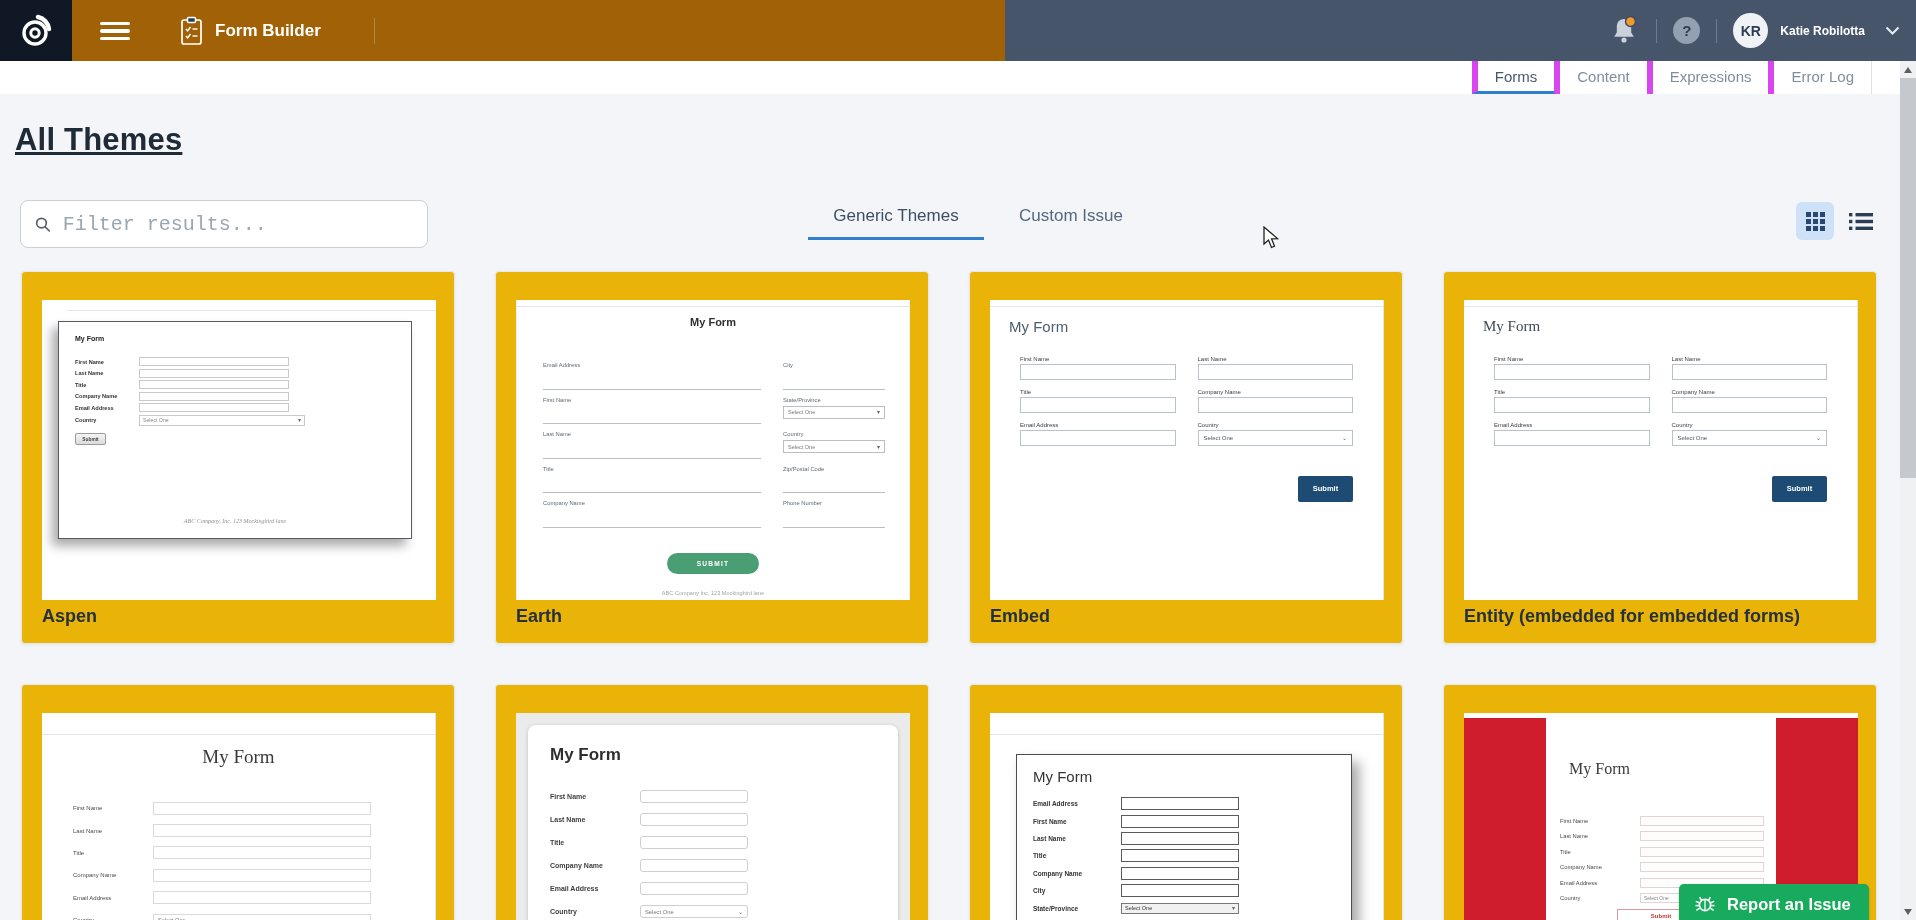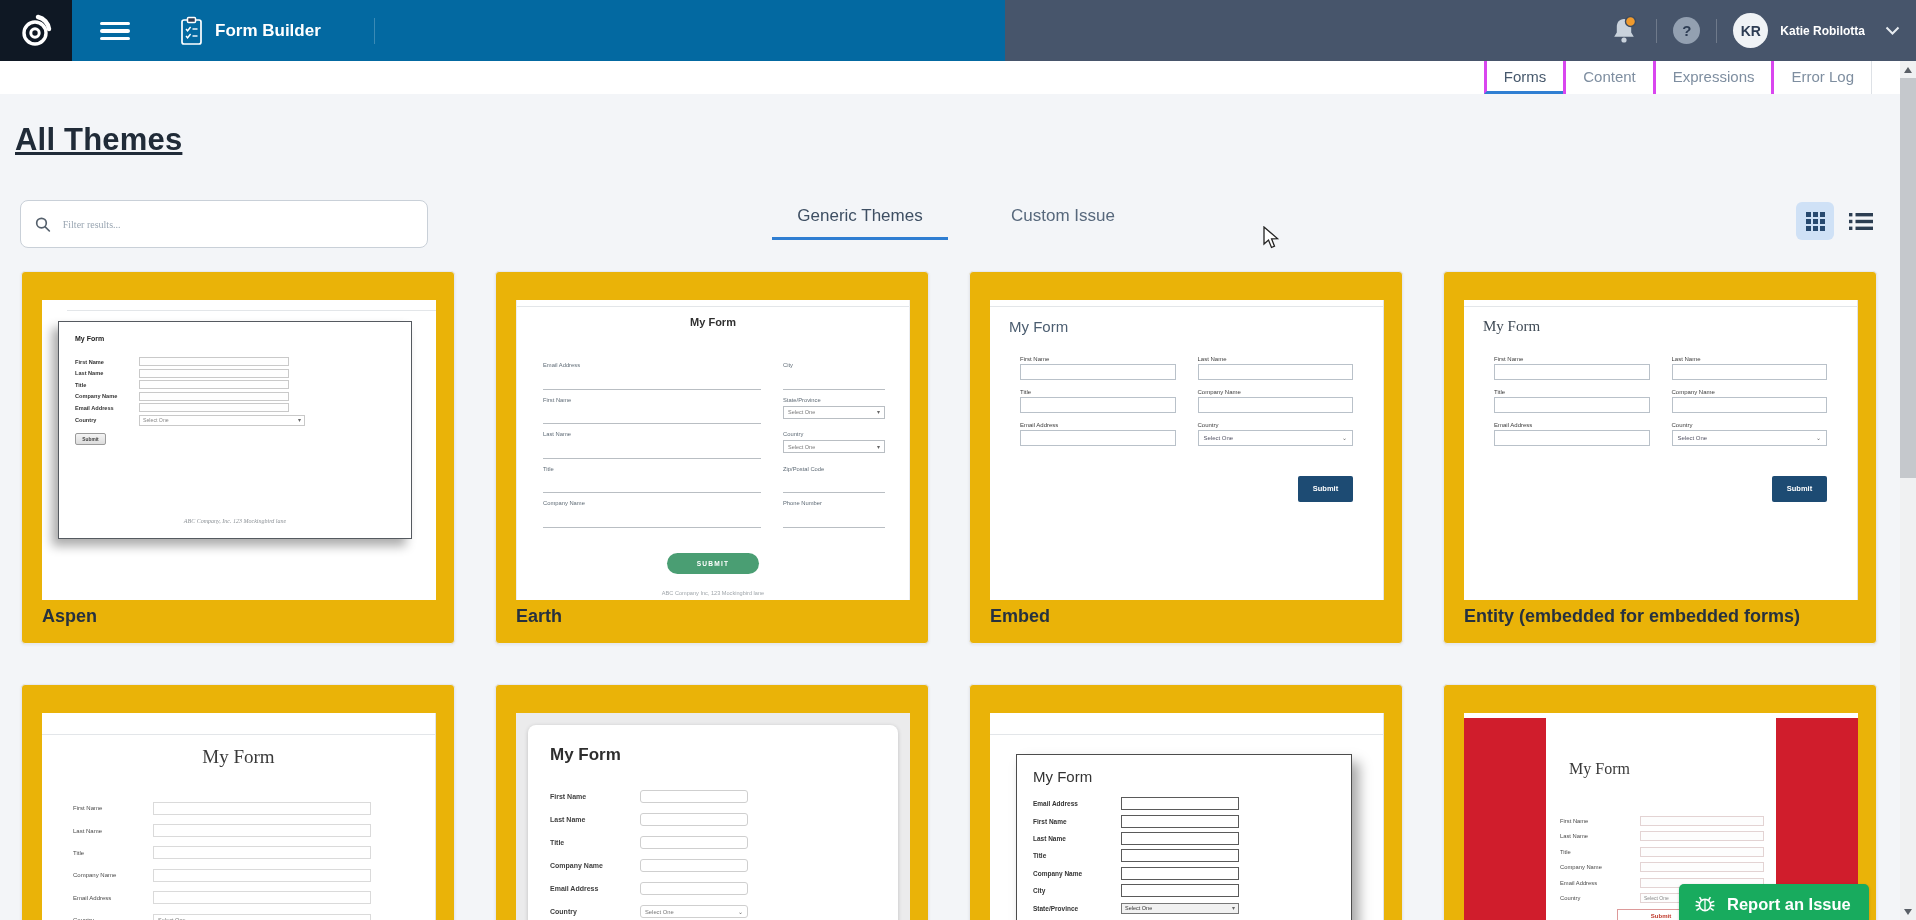--- a/index.html
+++ b/index.html
@@ -1,21 +1,21 @@
 <!DOCTYPE html>
 <html><head>
 <meta charset="utf-8">
 <style>
   * { margin:0; padding:0; box-sizing:border-box; }
   html,body { width:1916px; height:920px; overflow:hidden; background:#f3f5f8;
               font-family:"Liberation Sans", sans-serif; }
   .screen { position:relative; width:1916px; height:920px; overflow:hidden; background:#f3f5f8; }
 
   
-  .navbar { position:absolute; left:0; top:0; width:1916px; height:61px; background:#0369a1; z-index:30; }
+  .navbar { position:absolute; left:0; top:0; width:1916px; height:61px; background:#a16207; z-index:30; }
   .navbar .right-seg { position:absolute; left:1005px; top:0; right:0; height:61px; background:#47556b; }
   .logo-tile { position:absolute; left:0; top:0; width:72px; height:61px; background:#0f1824;
                display:flex; align-items:center; justify-content:center; cursor:pointer; }
   .hamburger { position:absolute; left:100px; top:22px; width:30px; height:18px; display:flex;
                flex-direction:column; justify-content:space-between; cursor:pointer; background:none; border:none; }
   .hamburger span { display:block; height:3.4px; background:#fff; border-radius:2px; }
   .nav-item { position:absolute; top:0; height:61px; display:flex; align-items:center; color:#fff; }
   .product-name { font-size:17px; font-weight:700; color:#fff; margin-left:12px; }
   .nav-divider { position:absolute; top:18px; width:1px; height:26px; background:rgba(255,255,255,.22); }
   .dd-text { font-size:15px; color:#e2e8f0; margin-left:10px; white-space:nowrap; overflow:hidden; text-overflow:ellipsis; }
@@ -26,33 +26,33 @@
   .help-circle { width:27px; height:27px; border-radius:50%; background:#93a0b1; color:#2e3d54;
                  font-size:15px; font-weight:700; display:flex; align-items:center; justify-content:center; cursor:pointer; }
   .avatar { width:35px; height:35px; border-radius:50%; background:#f0f3f6; color:#2e3d54;
             font-size:14px; font-weight:700; display:flex; align-items:center; justify-content:center; margin-right:12px; }
   .user-name { font-size:12px; font-weight:600; color:#fff; margin-right:20px; cursor:pointer; }
 
   
   .tabrow { position:absolute; left:0; top:61px; width:1900px; height:33px; background:#fff; z-index:20; }
   .top-tabs { position:absolute; right:28px; top:0; height:33px; display:flex; }
   .ttab { height:33px; line-height:31px; padding:0 17px; font-size:15px; color:#7e8ea0;
-          border-left:3px solid #d946ef; cursor:pointer; background:#fff; }
+          border-left:6px solid #d946ef; cursor:pointer; background:#fff; }
   .ttab:last-child { border-right:1px solid #dde1e6;text-align:right; }
   .ttab.active { color:#46586c; border-bottom:3px solid #2f7ed2; }
 
   
   .page-title { position:absolute; left:15px; top:122px; font-size:31px; font-weight:700; color:#202b38; letter-spacing:.2px;text-decoration:underline; }
   .filter-box { position:absolute; left:20px; top:200px; width:408px; height:48px; background:#fff;
                 border:1px solid #c9d0d8; border-radius:8px; display:flex; align-items:center; padding:0 14px; }
-  .filter-box input { border:none; outline:none; font-size:10px; color:#43505e; width:100%; margin-left:12px;
-                      font-family:Liberation Serif, serif; }
+  .filter-box input { border:none; outline:none; font-size:20px; color:#43505e; width:100%; margin-left:12px;
+                      font-family:Liberation Mono, monospace; }
   .filter-box input::placeholder { color:#9aa6b2; }
 
-  .theme-tabs { position:absolute; left:772px; top:206px; display:flex;gap:28px; }
+  .theme-tabs { position:absolute; left:808px; top:206px; display:flex; }
   .th-tab { text-align:center; padding-bottom:11px; font-size:17px; cursor:pointer; border-bottom:3px solid transparent; }
   .th-tab.active { width:176px; color:#3e4f63; border-bottom-color:#2f7ed2; }
   .th-tab.inactive { width:150px; margin-left:12px; color:#57687c; }
 
   .view-btn { position:absolute; top:202px; width:38px; height:38px; border-radius:6px;
               display:flex; align-items:center; justify-content:center; cursor:pointer; }
   .view-grid { left:1796px; background:#cfe1f6; }
   .view-list { left:1842px; }
 
   

